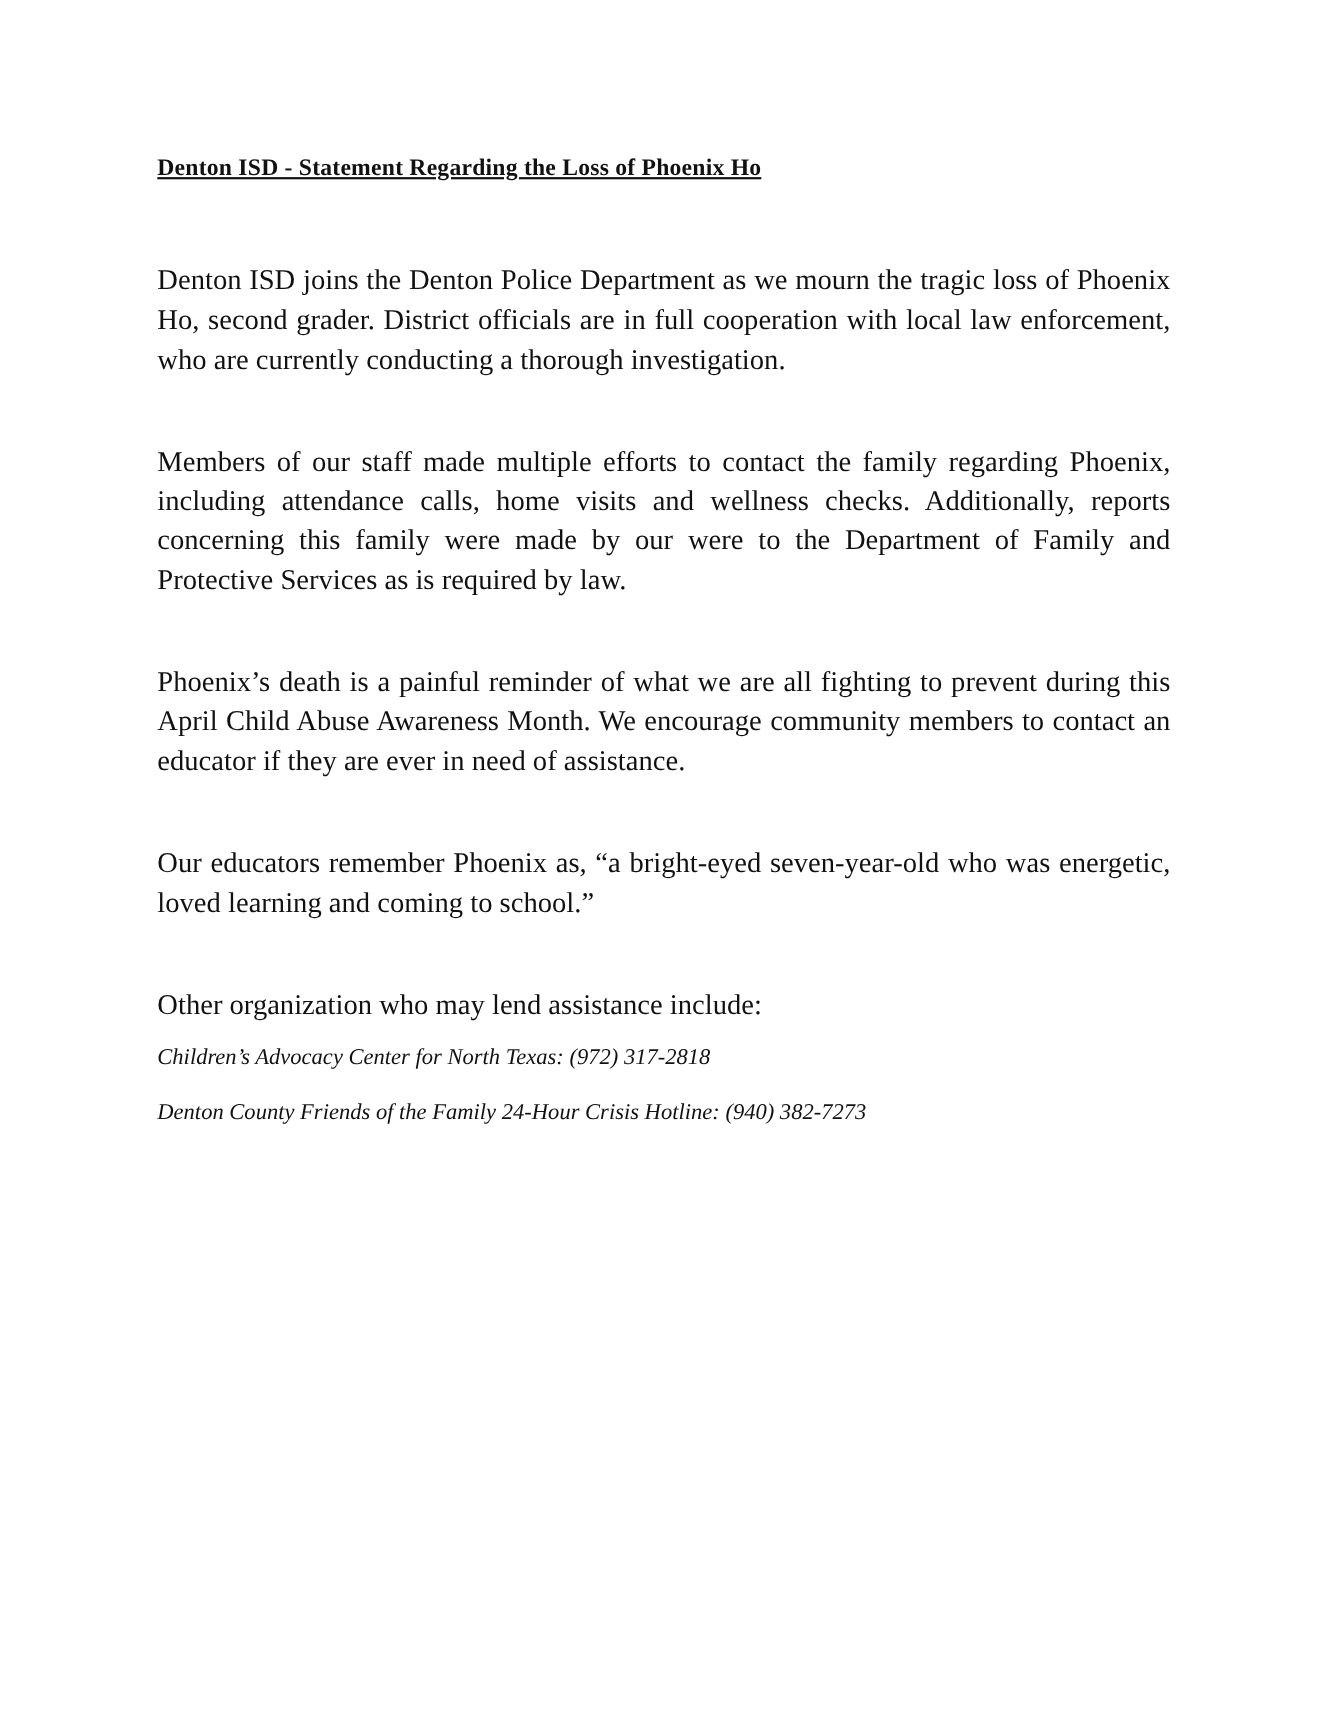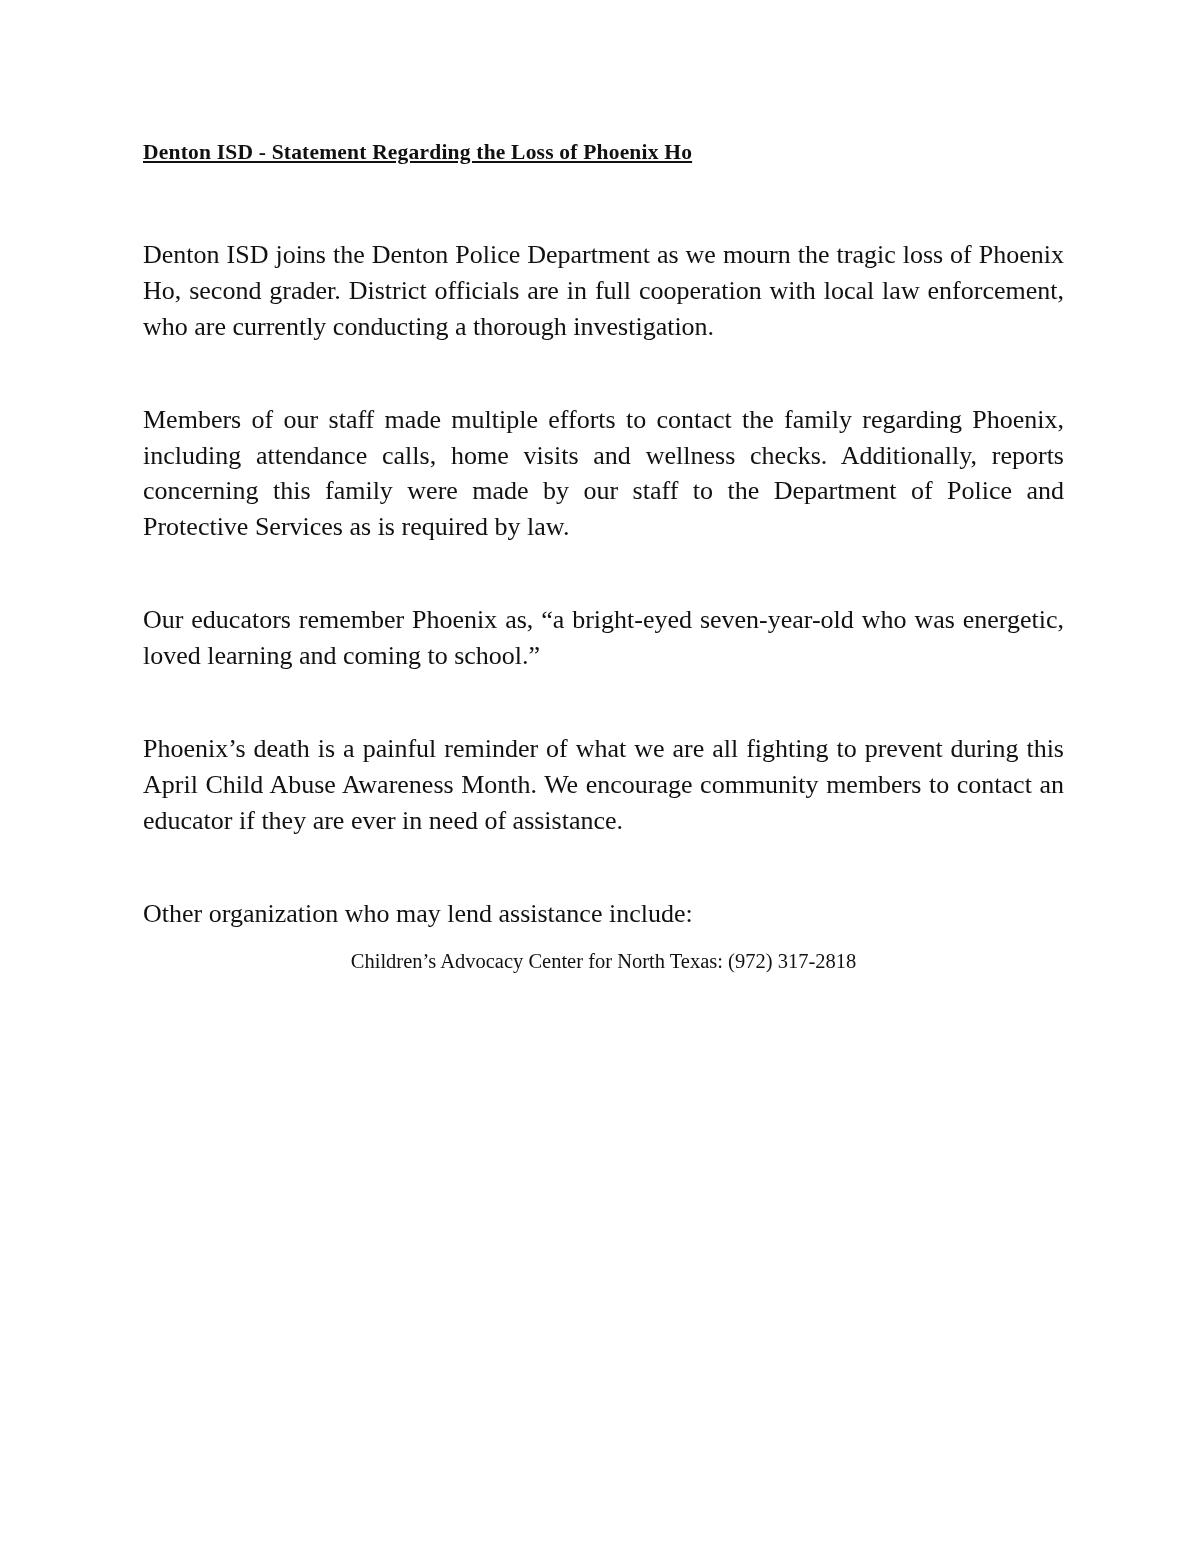--- a/index.html
+++ b/index.html
@@ -38,38 +38,40 @@
     text-align: justify;
     margin: 0 0 57px 0;
   }
   .para.last-block {
     margin-bottom: 16px;
     text-align: left;
     font-family: Liberation Serif, serif;
   }
   .hotline {
     font-size: 20.5px;
+    font-style: italic;
     line-height: 1.38;
     margin: 0 0 21px 0;
-    text-align: center;
+    text-align: left;
   }
 </style>
 </head>
 <body>
 
 <div class="page">
 
   <h1 class="doc-title">Denton ISD - Statement Regarding the Loss of Phoenix Ho</h1>
 
   <p class="para">Denton ISD joins the Denton Police Department as we mourn the tragic loss of Phoenix Ho, second grader. District officials are in full cooperation with local law enforcement, who are currently conducting a thorough investigation.</p>
 
-  <p class="para">Members of our staff made multiple efforts to contact the family regarding Phoenix, including attendance calls, home visits and wellness checks. Additionally, reports concerning this family were made by our staff to the Department of Police and Protective Services as is required by law.</p>
+  <p class="para">Members of our staff made multiple efforts to contact the family regarding Phoenix, including attendance calls, home visits and wellness checks. Additionally, reports concerning this family were made by our were to the Department of Family and Protective Services as is required by law.</p>
+
+  <p class="para">Phoenix’s death is a painful reminder of what we are all fighting to prevent during this April Child Abuse Awareness Month. We encourage community members to contact an educator if they are ever in need of assistance.</p>
 
   <p class="para">Our educators remember Phoenix as, “a bright-eyed seven-year-old who was energetic, loved learning and coming to school.”</p>
-
-  <p class="para">Phoenix’s death is a painful reminder of what we are all fighting to prevent during this April Child Abuse Awareness Month. We encourage community members to contact an educator if they are ever in need of assistance.</p>
 
   <p class="para last-block">Other organization who may lend assistance include:</p>
 
   <p class="hotline">Children’s Advocacy Center for North Texas: (972) 317-2818</p>
 
+  <p class="hotline">Denton County Friends of the Family 24-Hour Crisis Hotline: (940) 382-7273</p>
 
 </div>
 
 </body></html>

